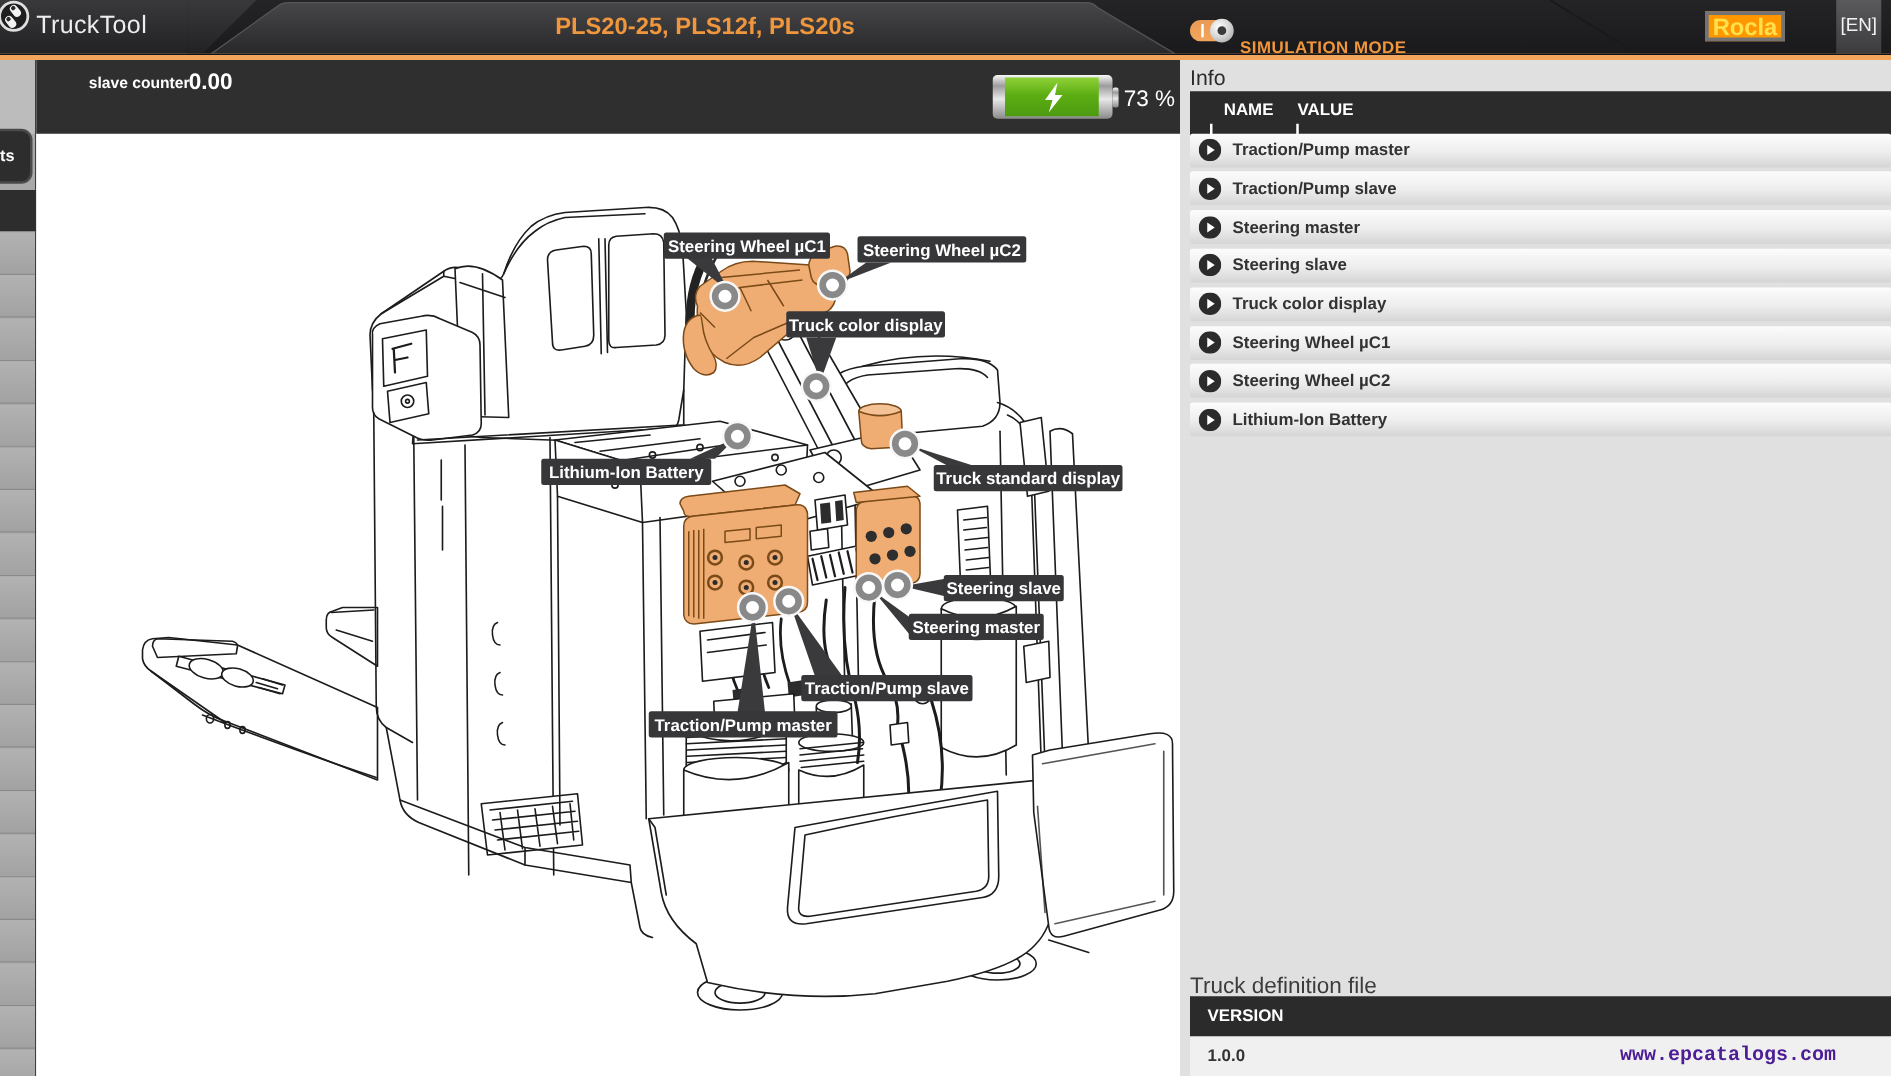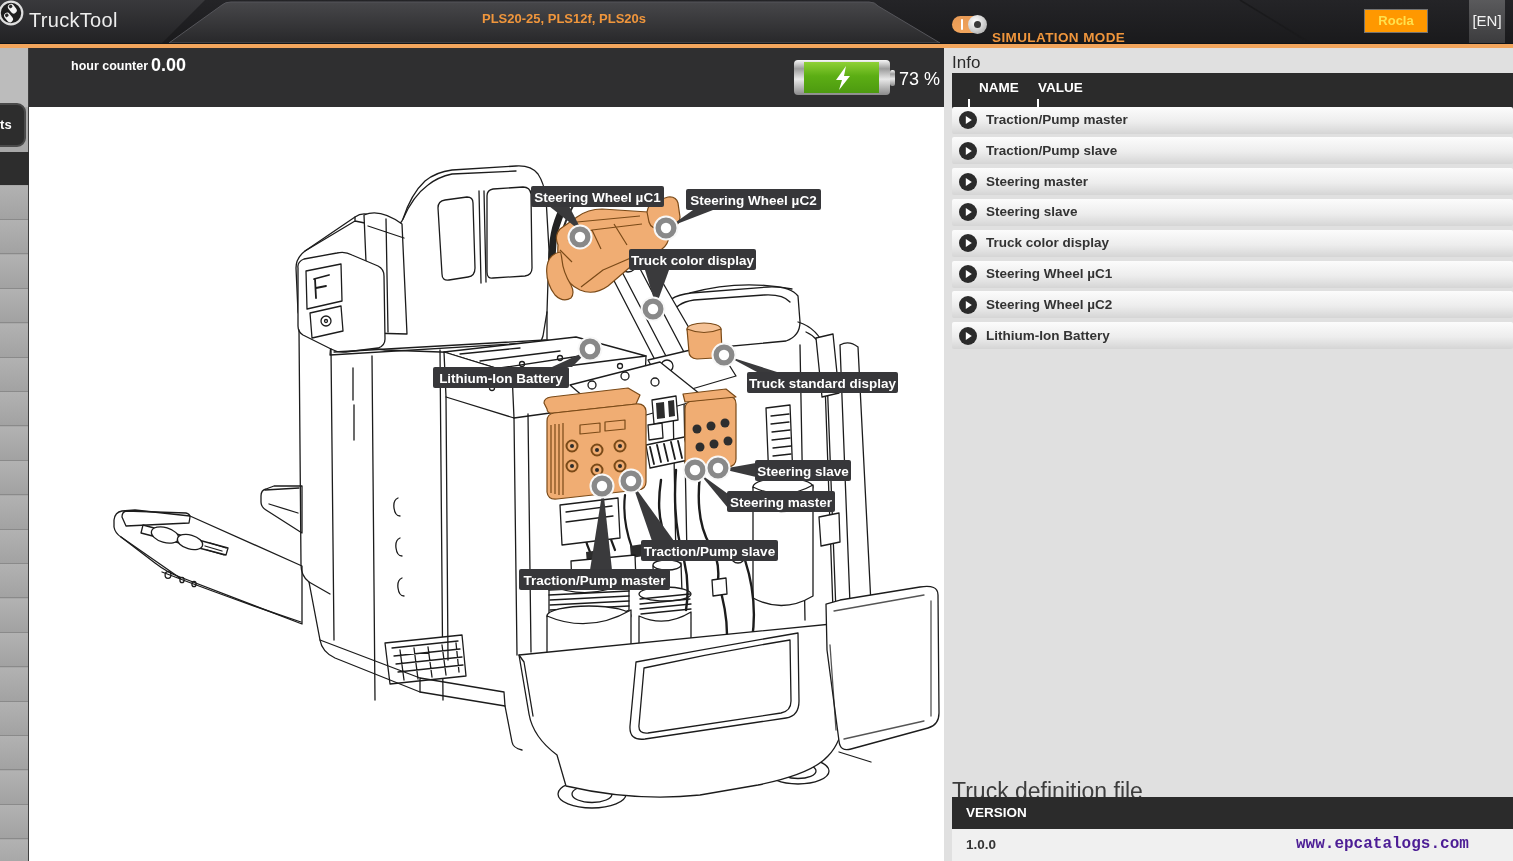--- a/index.html
+++ b/index.html
@@ -5,24 +5,24 @@
 * { margin:0; padding:0; box-sizing:border-box; }
 html,body { width:1513px; height:861px; overflow:hidden; background:#fff;
   font-family:"Liberation Sans", sans-serif; }
 #app { position:relative; width:1513px; height:861px;padding-left:20px; }
 
 
 #topbar { position:absolute; left:0; top:0; width:1513px; height:43px; background:#1d1d1f; }
 #topbar svg { position:absolute; left:0; top:0; }
 #logo { position:absolute; left:-2px; top:7px; width:26px; height:26px; }
 #tt-text { position:absolute; left:29px; top:9px; color:#ededed; font-size:20px; letter-spacing:0.3px; }
-#pls { position:absolute; left:404px; top:11px; width:320px; text-align:center; color:#f0963c; font-size:13px; font-weight:bold; white-space:nowrap; }
+#pls { position:absolute; left:404px; top:11px; width:320px; text-align:center; color:#f0963c; font-size:19px; font-weight:bold; white-space:nowrap; }
 #simtext { position:absolute; left:992px; top:11px; color:#f0963c; font-size:13.5px; font-weight:bold; letter-spacing:0.4px;margin-top:19px;}
-#rocla { position:absolute; left:1364px; top:9px; width:64px; height:24px; background:#ff9800; border:1px solid #737373;
-  color:#ffe14d; font-size:13px; font-weight:bold; text-align:center; line-height:22px; }
+#rocla { position:absolute; left:1364px; top:9px; width:64px; height:24px; background:#ff9800; border:3px solid #737373;
+  color:#ffe14d; font-size:19px; font-weight:bold; text-align:center; line-height:22px; }
 #enbox { position:absolute; left:1469px; top:0; width:36px; height:43px; background:linear-gradient(#5a5a5c,#3c3c3e);
   color:#f2f2f2; font-size:15px; text-align:center; line-height:41px; }
 
 #toggle { position:absolute; left:952px; top:16px; width:34px; height:17px; }
 #toggle .pill { position:absolute; left:0; top:0; width:34px; height:17px; border-radius:9px;
   background:linear-gradient(#e89a55,#f2a55c); }
 #toggle .bar { position:absolute; left:9px; top:3px; width:2px; height:11px; background:#fff; border-radius:1px;}
 #toggle .knob { position:absolute; left:16px; top:-1px; width:19px; height:19px; border-radius:50%;
   background:radial-gradient(circle at 38% 35%, #ffffff 0%, #d8d8d8 45%, #9a9a9a 100%); }
 #toggle .knobc { position:absolute; left:22px; top:5px; width:7px; height:7px; border-radius:50%; background:#3a3a3a; }
@@ -48,21 +48,21 @@
 
 #info { position:absolute; left:944px; top:48px; width:569px; height:813px; background:#e0e0e0; }
 #infotitle { position:absolute; left:8px; top:5px; font-size:17px; color:#2b2b2b; }
 #infohead { position:absolute; left:8px; top:25px; width:561px; height:38px; background:#2b2b2b; }
 #infohead .tick { position:absolute; bottom:3px; width:2px; height:9px; background:#fff; }
 #infohead .lbl { position:absolute; top:7px; color:#fff; font-size:13.5px; font-weight:bold; }
 .irow { position:absolute; left:8px; width:561px; height:27px; border-radius:2px;
   background:linear-gradient(#fcfcfc 0%, #ededed 55%, #d5d5d5 100%); }
 .irow .ic { position:absolute; left:6.5px; top:4.5px; width:18px; height:18px; }
 .irow .tx { position:absolute; left:34px; top:5.5px; font-size:13.5px; font-weight:bold; color:#333; }
-#tdf { position:absolute; left:8px; top:730px; font-size:23px; color:#3c3c3c; }
+#tdf { position:absolute; left:8px; top:730px; font-size:18px; color:#3c3c3c; }
 #verhead { position:absolute; left:8px; top:749px; width:561px; height:41px; background:#2b2b2b;
   color:#fff; font-size:13.5px; font-weight:bold; line-height:32px; padding-left:14px; }
 #verrow { position:absolute; left:8px; top:781px; width:561px; height:32px; background:#f0f0f0; }
 #verrow .v { position:absolute; left:14px; top:8px; font-size:13.5px; font-weight:bold; color:#333; }
 #wm { position:absolute; left:344px; top:6px; font-family:"Liberation Mono", monospace; font-size:16px; font-weight:bold; color:#4c1d95; }
 </style>
 </head>
 <body>
 <div id="app">
 
@@ -133,21 +133,21 @@
       <div class="cell" style="top: 619.6px;"></div>
       <div class="cell" style="top: 654px;"></div>
       <div class="cell" style="top: 688.4px;"></div>
       <div class="cell" style="top: 722.8px;"></div>
       <div class="cell" style="top: 757.2px;"></div>
       <div class="cell" style="top: 791.6px;"></div>
     </div>
 
   <div id="canvas">
     <div id="canvashead">
-      <div id="hourlabel">hour counter</div>
+      <div id="hourlabel">slave counter</div>
       <div id="hourval">0.00</div>
       <svg id="battwrap" width="101" height="36" viewBox="0 0 101 36">
         <defs>
           <linearGradient id="gCap" x1="0" y1="0" x2="0" y2="1">
             <stop offset="0" stop-color="#f8f8f8"></stop>
               <stop offset="0.25" stop-color="#9c9c9c"></stop>
             <stop offset="0.55" stop-color="#e8e8e8"></stop>
               <stop offset="1" stop-color="#8a8a8a"></stop>
           </linearGradient>
           <linearGradient id="gGreen" x1="0" y1="0" x2="0" y2="1">

